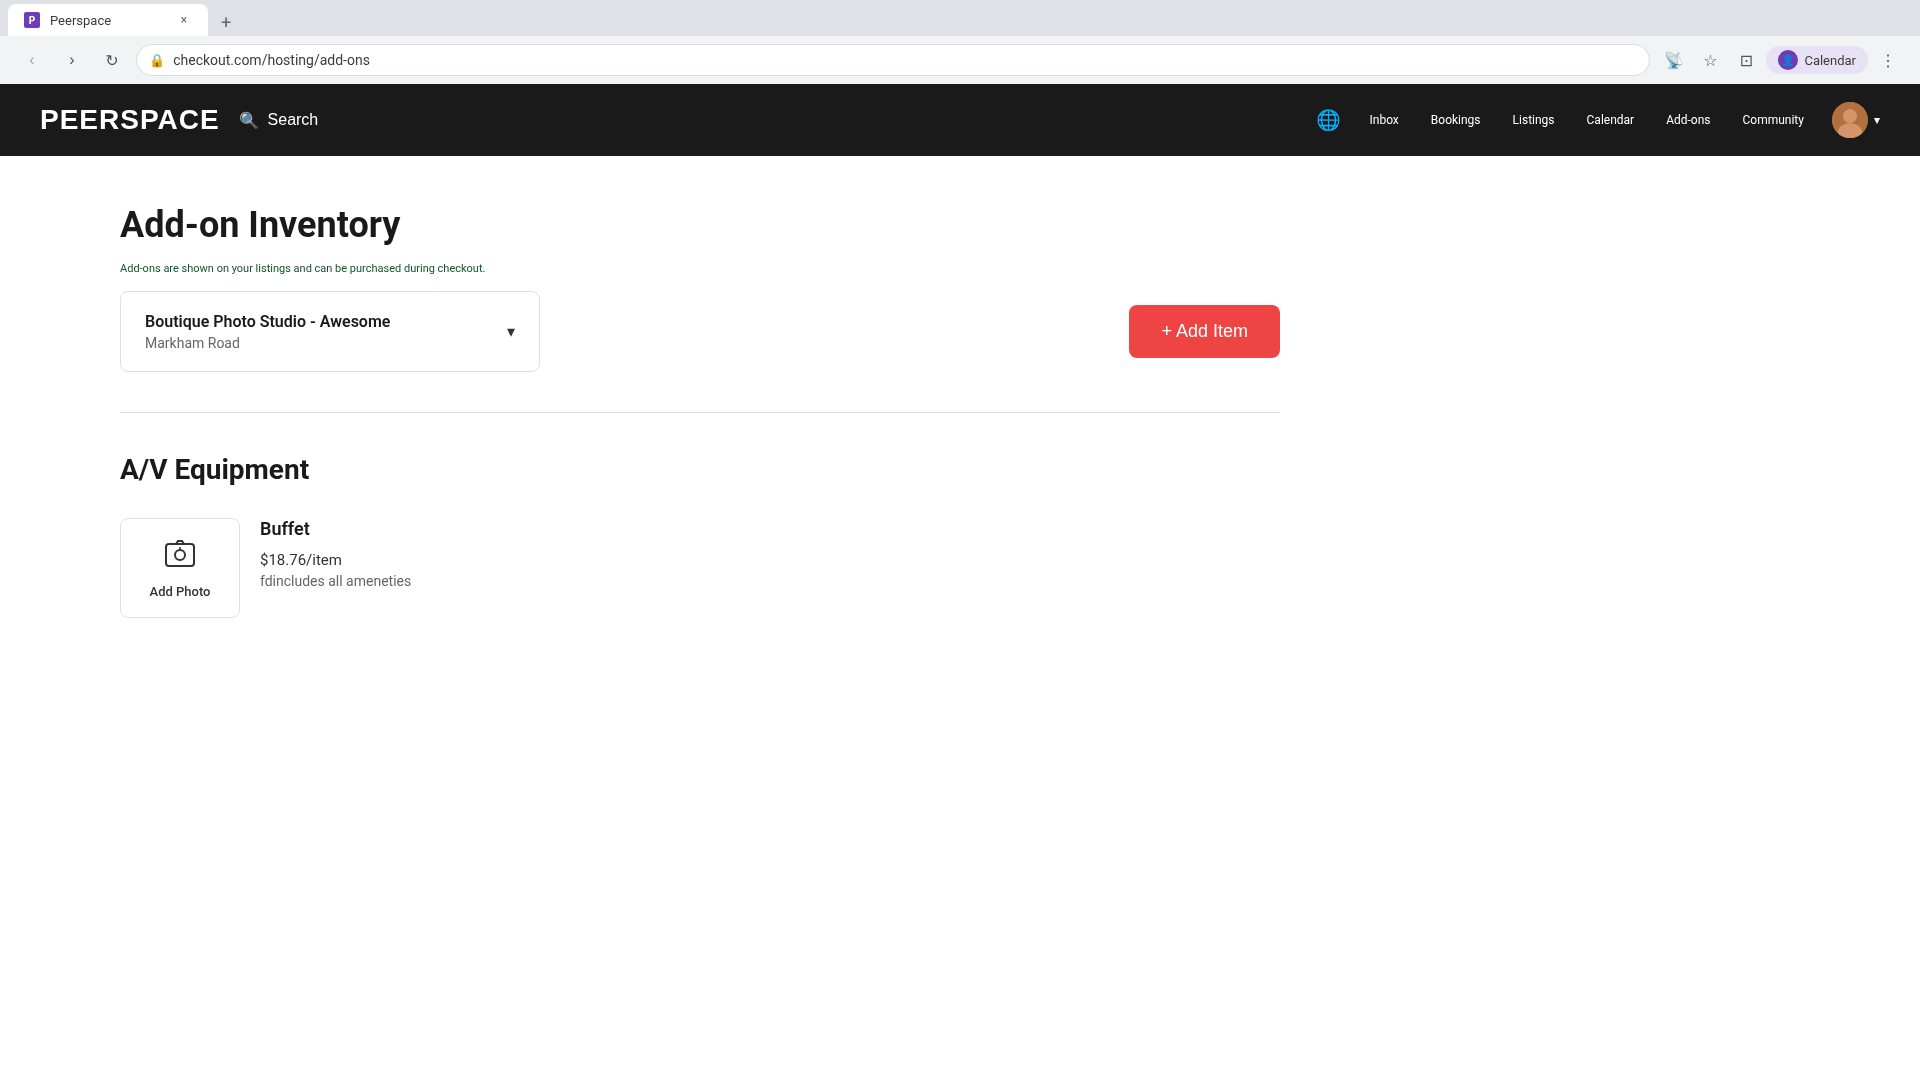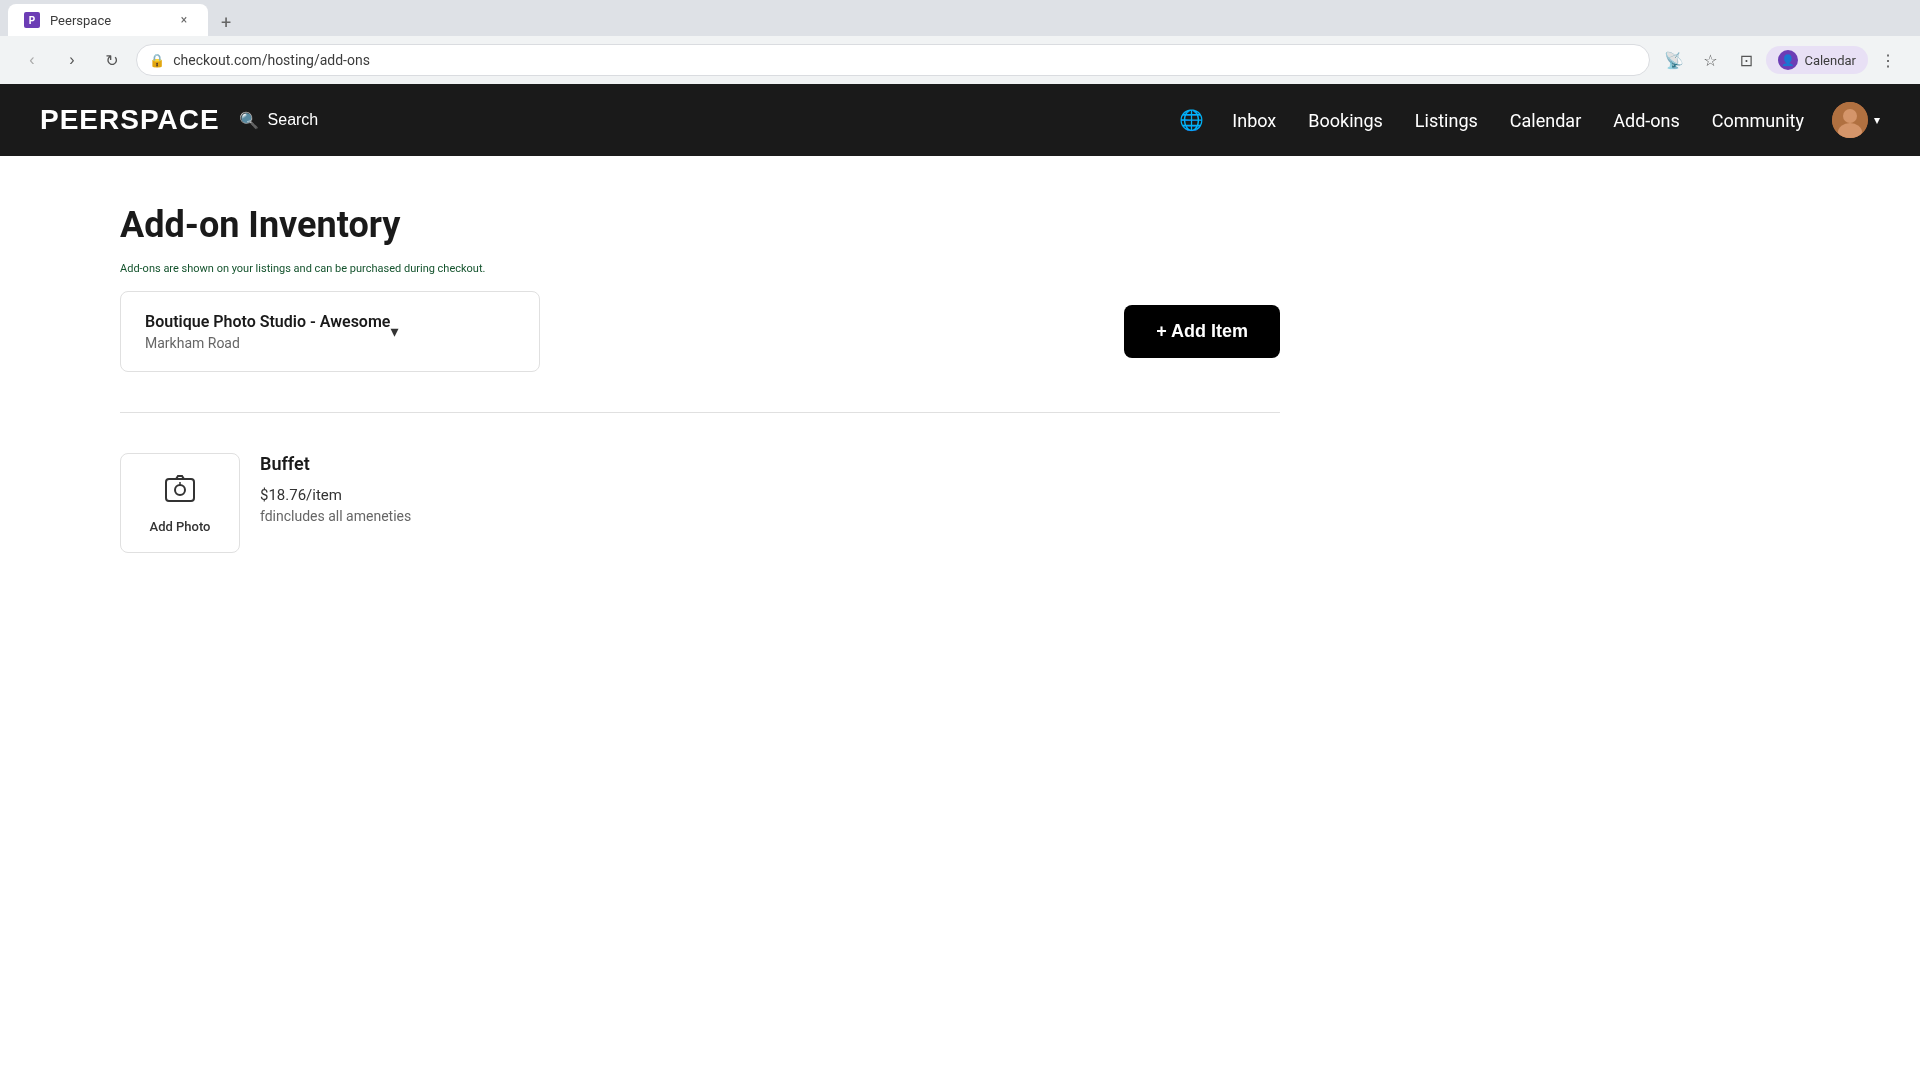--- a/index.html
+++ b/index.html
@@ -227,21 +227,21 @@
 
     .site-nav-right {
       display: flex;
       align-items: center;
       gap: 24px;
     }
 
     .nav-link {
       color: #fff;
       text-decoration: none;
-      font-size: 18px;
+      font-size: 12px;
       cursor: pointer;
       padding: 8px 4px;
     }
 
     .globe-icon {
       color: #fff;
       font-size: 20px;
       cursor: pointer;
     }
 
@@ -293,20 +293,21 @@
     .listing-selector-row {
       display: flex;
       align-items: center;
       justify-content: space-between;
       margin-bottom: 40px;
     }
 
     .listing-selector {
       display: flex;
       align-items: center;
+      justify-content: space-between;
       border: 1.5px solid #e0e0e0;
       border-radius: 8px;
       padding: 20px 24px;
       width: 420px;
       cursor: pointer;
       background: #fff;
     }
 
     .listing-info {
       display: flex;
@@ -324,27 +325,27 @@
       color: #666;
       margin-top: 4px;
     }
 
     .chevron-down-dark {
       color: #333;
       font-size: 16px;
     }
 
     .add-item-btn {
-      background: #000000;
+      background: #ef4444;
       color: #fff;
       border: none;
       border-radius: 8px;
       padding: 16px 32px;
       font-size: 18px;
-      font-weight: 700;
+      font-weight: 400;
       cursor: pointer;
       white-space: nowrap;
     }
 
     .section-divider {
       border: none;
       border-top: 1px solid #e0e0e0;
       margin-bottom: 40px;
     }
 
@@ -495,20 +496,21 @@
         <span class="listing-address">Markham Road</span>
       </div>
       <span class="chevron-down-dark">▾</span>
     </div>
 
     <button class="add-item-btn">+ Add Item</button>
   </div>
 
   <hr class="section-divider">
 
+  <h2 class="section-title">A/V Equipment</h2>
 
   <div class="items-grid">
     <div class="item-card">
       <div class="item-photo-box">
         <div class="add-photo-icon">
           <svg width="32" height="32" viewBox="0 0 32 32" fill="none" xmlns="http://www.w3.org/2000/svg">
             <rect x="2" y="6" width="28" height="22" rx="3" stroke="#333" stroke-width="2" fill="none"></rect>
             <circle cx="16" cy="17" r="5" stroke="#333" stroke-width="2" fill="none"></circle>
             <path d="M12 6 L14 3 L18 3 L20 6" stroke="#333" stroke-width="2" fill="none"></path>
             <line x1="16" y1="9" x2="16" y2="12" stroke="#333" stroke-width="1.5"></line>

